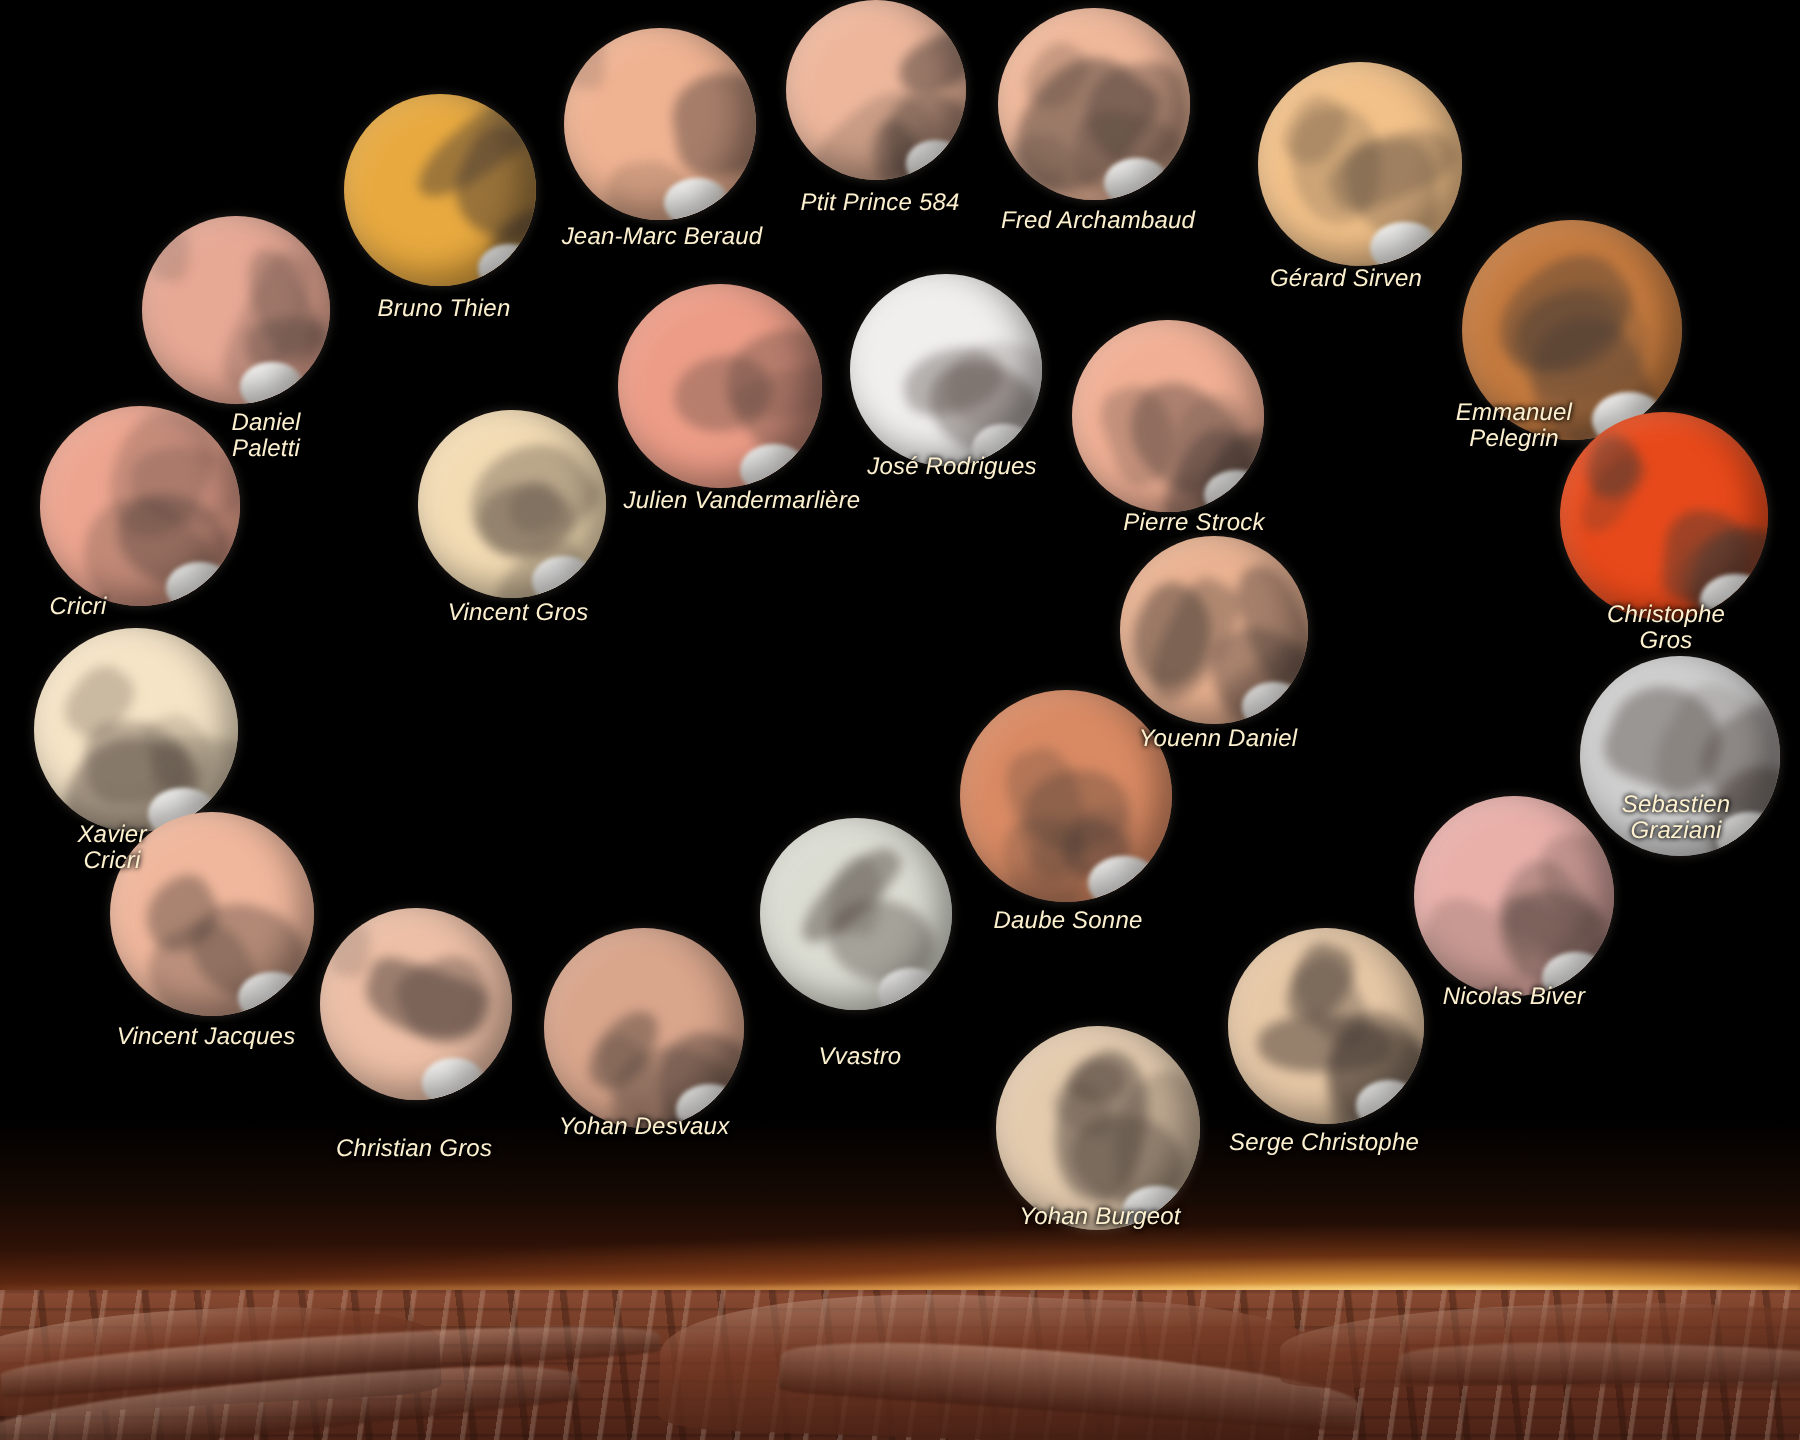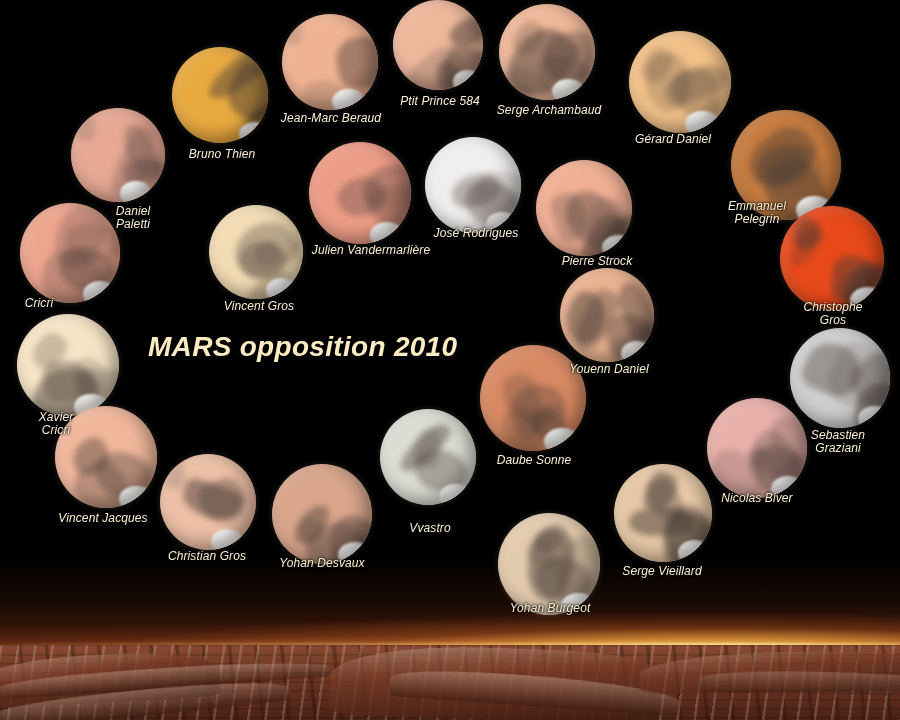--- a/index.html
+++ b/index.html
@@ -136,30 +136,30 @@
       <div class="cap-label" style="left: 440px; top: 95px;">Ptit Prince 584</div>
       <div class="mars" title="Yohan Archambaud" style="left: 499px; top: 4px; width: 96px; height: 96px; background-color: rgb(240, 184, 154);">
         <div class="alb" style="width: 35.6307%; height: 26.6978%; left: 12.5635%; top: 21.5971%; border-radius: 39.6643% 40.6307% 36.5971% 44.6643%; background: rgba(70, 58, 52, 0.24); transform: rotate(-55deg);"></div>
         <div class="alb" style="width: 75.7783%; height: 57.5994%; left: 5.68539%; top: 32.8685%; border-radius: 65.5876% 69.2016% 26.3619% 83.0004%; background: rgba(70, 58, 52, 0.49); transform: rotate(-54deg);"></div>
         <div class="alb" style="width: 31.9636%; height: 29.8515%; left: 5.89213%; top: 65.4444%; border-radius: 42.0323% 75.2356% 66.5903% 58.1459%; background: rgba(70, 58, 52, 0.2); transform: rotate(-32deg);"></div>
         <div class="alb" style="width: 53.279%; height: 52.0049%; left: 46.3291%; top: 30.6974%; border-radius: 46.0835% 81.2215% 78.8062% 77.6948%; background: rgba(70, 58, 52, 0.38); transform: rotate(83deg);"></div>
         <div class="alb" style="width: 42.6867%; height: 57.7333%; left: 47.0313%; top: 47.7185%; border-radius: 30.0521% 35.7103% 40.0523% 35.5127%; background: rgba(70, 58, 52, 0.28); transform: rotate(-77deg);"></div>
         <div class="cap" style="width: 34%; height: 26%; left: 55.4791%; bottom: -4%;"></div>
         <div class="limb"></div>
       </div>
-      <div class="cap-label" style="left: 549px; top: 104px;">Serge Archambaud</div>
+      <div class="cap-label" style="left: 549px; top: 104px;">Fred Archambaud</div>
       <div class="mars" title="Gérard Sirven" style="left: 629px; top: 31px; width: 102px; height: 102px; background-color: rgb(242, 193, 137);">
         <div class="alb" style="width: 34.384%; height: 25.6778%; left: 11.0902%; top: 20.2371%; border-radius: 38.5309% 39.384% 35.2371% 43.5309%; background: rgba(70, 58, 52, 0.23); transform: rotate(-59deg);"></div>
         <div class="alb" style="width: 43.9126%; height: 48.032%; left: 43.3129%; top: 38.4736%; border-radius: 43.8718% 44.2784% 36.0223% 84.0689%; background: rgba(70, 58, 52, 0.28); transform: rotate(-4deg);"></div>
         <div class="alb" style="width: 63.9808%; height: 29.9043%; left: 33.0182%; top: 36.4028%; border-radius: 66.1505% 80.9839% 45.6757% 48.8489%; background: rgba(70, 58, 52, 0.28); transform: rotate(-23deg);"></div>
         <div class="alb" style="width: 43.3713%; height: 57.0823%; left: 16.8745%; top: 22.1198%; border-radius: 41.2067% 40.9192% 48.9235% 50.791%; background: rgba(70, 58, 52, 0.22); transform: rotate(-5deg);"></div>
         <div class="cap" style="width: 34%; height: 26%; left: 55.0711%; bottom: -4%;"></div>
         <div class="limb"></div>
       </div>
-      <div class="cap-label" style="left: 673px; top: 133px;">Gérard Daniel</div>
+      <div class="cap-label" style="left: 673px; top: 133px;">Gérard Sirven</div>
       <div class="mars" title="Daniel Paletti" style="left: 71px; top: 108px; width: 94px; height: 94px; background-color: rgb(231, 168, 148);">
         <div class="alb" style="width: 26.6521%; height: 19.3518%; left: 1.95253%; top: 11.8023%; border-radius: 31.5019% 31.6521% 26.8023% 36.5019%; background: rgba(70, 58, 52, 0.19); transform: rotate(-85deg);"></div>
         <div class="alb" style="width: 43.4698%; height: 26.027%; left: 55.0816%; top: 54.4559%; border-radius: 46.8864% 55.6187% 70.2221% 43.5225%; background: rgba(70, 58, 52, 0.34); transform: rotate(-7deg);"></div>
         <div class="alb" style="width: 57.6%; height: 28.3529%; left: 45.1015%; top: 30.655%; border-radius: 57.2728% 37.5892% 30.0414% 78.1086%; background: rgba(70, 58, 52, 0.29); transform: rotate(65deg);"></div>
         <div class="alb" style="width: 76.7335%; height: 30.963%; left: 30.2766%; top: 41.3825%; border-radius: 46.8319% 35.9883% 73.2315% 69.6493%; background: rgba(70, 58, 52, 0.23); transform: rotate(-64deg);"></div>
         <div class="cap" style="width: 34%; height: 26%; left: 52.5407%; bottom: -4%;"></div>
         <div class="limb"></div>
       </div>
       <div class="cap-label" style="left: 133px; top: 205px;">Daniel
 Paletti</div>
@@ -249,21 +249,21 @@
       <div class="cap-label" style="left: 56px; top: 411px;">Xavier
 Cricri</div>
       <div class="mars" title="Sebastien Graziani" style="left: 790px; top: 328px; width: 100px; height: 100px; background-color: rgb(207, 207, 207);">
         <div class="alb" style="width: 73.9171%; height: 58.0231%; left: 57.8111%; top: 63.3641%; border-radius: 74.4701% 78.9171% 78.3641% 79.4701%; background: rgba(70, 58, 52, 0.46); transform: rotate(70deg);"></div>
         <div class="alb" style="width: 56.3499%; height: 50.0998%; left: 15.3731%; top: 15.5944%; border-radius: 79.4698% 81.4913% 59.7925% 43.4346%; background: rgba(70, 58, 52, 0.39); transform: rotate(22deg);"></div>
         <div class="alb" style="width: 61.5815%; height: 57.5997%; left: 38.1888%; top: 20.9563%; border-radius: 64.3216% 39.1012% 66.5218% 83.0262%; background: rgba(70, 58, 52, 0.19); transform: rotate(-61deg);"></div>
         <div class="alb" style="width: 76.8327%; height: 52.1416%; left: 60.8534%; top: 22.2278%; border-radius: 56.1757% 83.2338% 73.2906% 60.6313%; background: rgba(70, 58, 52, 0.35); transform: rotate(-27deg);"></div>
         <div class="cap" style="width: 34%; height: 26%; left: 68.0092%; bottom: -4%;"></div>
         <div class="limb"></div>
       </div>
-      <div class="cap-label" style="left: 838px; top: 429px;">Sebastien
+      <div class="cap-label" style="left: 838px; top: 396px;">Sebastien
 Graziani</div>
       <div class="mars" title="Daube Sonne" style="left: 480px; top: 345px; width: 106px; height: 106px; background-color: rgb(217, 138, 99);">
         <div class="alb" style="width: 50.3254%; height: 38.7208%; left: 29.9301%; top: 37.6277%; border-radius: 53.0231% 55.3254% 52.6277% 58.0231%; background: rgba(70, 58, 52, 0.33); transform: rotate(-7deg);"></div>
         <div class="alb" style="width: 28.7645%; height: 30.1533%; left: 49.9655%; top: 60.531%; border-radius: 53.5592% 53.9849% 52.5722% 84.6399%; background: rgba(70, 58, 52, 0.44); transform: rotate(-58deg);"></div>
         <div class="alb" style="width: 60.0204%; height: 33.3041%; left: 12.2649%; top: 40.8621%; border-radius: 44.5186% 81.5735% 34.6191% 43.6593%; background: rgba(70, 58, 52, 0.26); transform: rotate(71deg);"></div>
         <div class="alb" style="width: 55.6859%; height: 27.7811%; left: 28.3457%; top: 60.3067%; border-radius: 72.6676% 66.0502% 51.6697% 71.1213%; background: rgba(70, 58, 52, 0.18); transform: rotate(-32deg);"></div>
         <div class="alb" style="width: 46.8779%; height: 37.9785%; left: 18.3726%; top: 64.3647%; border-radius: 62.601% 81.7466% 48.2446% 44.9709%; background: rgba(70, 58, 52, 0.24); transform: rotate(75deg);"></div>
         <div class="cap" style="width: 34%; height: 26%; left: 60.2883%; bottom: -4%;"></div>
         <div class="limb"></div>
       </div>
@@ -294,46 +294,45 @@
         <div class="limb"></div>
       </div>
       <div class="cap-label" style="left: 103px; top: 512px;">Vincent Jacques</div>
       <div class="mars" title="Christian Gros" style="left: 160px; top: 454px; width: 96px; height: 96px; background-color: rgb(237, 191, 166);">
         <div class="alb" style="width: 27.1369%; height: 19.7484%; left: 2.5254%; top: 12.3311%; border-radius: 31.9426% 32.1369% 27.3311% 36.9426%; background: rgba(70, 58, 52, 0.19); transform: rotate(-83deg);"></div>
         <div class="alb" style="width: 45.8318%; height: 43.8419%; left: 43.1053%; top: 26.6548%; border-radius: 41.4803% 59.3053% 74.9792% 82.9842%; background: rgba(70, 58, 52, 0.37); transform: rotate(-24deg);"></div>
         <div class="alb" style="width: 34.8261%; height: 61.4102%; left: 36.8911%; top: 17.4283%; border-radius: 71.9567% 32.9256% 33.3664% 75.8761%; background: rgba(70, 58, 52, 0.49); transform: rotate(-72deg);"></div>
         <div class="cap" style="width: 34%; height: 26%; left: 52.6993%; bottom: -4%;"></div>
         <div class="limb"></div>
       </div>
-      <div class="cap-label" style="left: 207px; top: 550px;">Christian Gros</div>
+      <div class="cap-label" style="left: 207px; top: 568px;">Christian Gros</div>
       <div class="mars" title="Pierre Desvaux" style="left: 272px; top: 464px; width: 100px; height: 100px; background-color: rgb(217, 165, 139);">
         <div class="alb" style="width: 69.0314%; height: 54.0257%; left: 52.0371%; top: 58.0342%; border-radius: 70.0285% 74.0314% 73.0342% 75.0285%; background: rgba(70, 58, 52, 0.44); transform: rotate(54deg);"></div>
         <div class="alb" style="width: 25.1952%; height: 40.9168%; left: 30.1054%; top: 51.7774%; border-radius: 42.7629% 58.9878% 44.3238% 50.9367%; background: rgba(70, 58, 52, 0.22); transform: rotate(-22deg);"></div>
         <div class="alb" style="width: 44.1655%; height: 25.4726%; left: 18.4057%; top: 47.5507%; border-radius: 42.5557% 75.0114% 46.681% 59.6503%; background: rgba(70, 58, 52, 0.43); transform: rotate(-60deg);"></div>
         <div class="alb" style="width: 70.9975%; height: 57.0942%; left: 34.2583%; top: 60.7093%; border-radius: 48.6556% 59.2909% 37.2817% 47.9107%; background: rgba(70, 58, 52, 0.32); transform: rotate(17deg);"></div>
         <div class="cap" style="width: 34%; height: 26%; left: 66.4103%; bottom: -4%;"></div>
         <div class="limb"></div>
       </div>
       <div class="cap-label" style="left: 322px; top: 557px;">Yohan Desvaux</div>
       <div class="mars" title="Serge Vieillard" style="left: 614px; top: 464px; width: 98px; height: 98px; background-color: rgb(231, 200, 166);">
         <div class="alb" style="width: 65.2642%; height: 50.9435%; left: 47.585%; top: 53.9246%; border-radius: 66.6038% 70.2642% 68.9246% 71.6038%; background: rgba(70, 58, 52, 0.41); transform: rotate(42deg);"></div>
         <div class="alb" style="width: 78.6251%; height: 52.943%; left: 38.498%; top: 55.4832%; border-radius: 69.1082% 54.6843% 59.4477% 59.0836%; background: rgba(70, 58, 52, 0.43); transform: rotate(87deg);"></div>
         <div class="alb" style="width: 42.3074%; height: 28.9329%; left: 26.7148%; top: 13.9488%; border-radius: 33.2869% 34.4675% 37.3658% 67.5039%; background: rgba(70, 58, 52, 0.48); transform: rotate(-69deg);"></div>
         <div class="alb" style="width: 48.0784%; height: 28.368%; left: 29.1723%; top: 24.8037%; border-radius: 45.4343% 63.0194% 83.5971% 40.5245%; background: rgba(70, 58, 52, 0.34); transform: rotate(61deg);"></div>
         <div class="alb" style="width: 67.37%; height: 29.9161%; left: 15.442%; top: 43.66%; border-radius: 36.7488% 58.02% 30.0409% 51.3725%; background: rgba(70, 58, 52, 0.5); transform: rotate(-5deg);"></div>
         <div class="cap" style="width: 34%; height: 26%; left: 65.1774%; bottom: -4%;"></div>
         <div class="limb"></div>
       </div>
-      <div class="cap-label" style="left: 662px; top: 565px;">Serge Vieillard</div>
+      <div class="cap-label" style="left: 662px; top: 565px;">Serge Christophe</div>
       <div class="mars" title="Fred Burgeot" style="left: 498px; top: 513px; width: 102px; height: 102px; background-color: rgb(228, 203, 174);">
         <div class="alb" style="width: 55.9585%; height: 43.3297%; left: 36.5873%; top: 43.7729%; border-radius: 58.1441% 60.9585% 58.7729% 63.1441%; background: rgba(70, 58, 52, 0.36); transform: rotate(11deg);"></div>
         <div class="alb" style="width: 73.9333%; height: 43.7999%; left: 14.9012%; top: 26.4624%; border-radius: 68.8149% 53.5317% 68.6201% 40.0627%; background: rgba(70, 58, 52, 0.48); transform: rotate(-74deg);"></div>
         <div class="alb" style="width: 28.0418%; height: 20.4565%; left: 35.059%; top: 16.7325%; border-radius: 68.0601% 67.3901% 56.3141% 65.2886%; background: rgba(70, 58, 52, 0.38); transform: rotate(-7deg);"></div>
         <div class="alb" style="width: 32.7159%; height: 21.4782%; left: 27.8102%; top: 30.5162%; border-radius: 55.9203% 76.7734% 59.5759% 48.4444%; background: rgba(70, 58, 52, 0.24); transform: rotate(36deg);"></div>
         <div class="alb" style="width: 76.5222%; height: 53.0932%; left: 45.9761%; top: 34.7732%; border-radius: 57.7619% 64.7149% 41.8914% 65.6883%; background: rgba(70, 58, 52, 0.25); transform: rotate(84deg);"></div>
         <div class="cap" style="width: 34%; height: 26%; left: 62.1319%; bottom: -4%;"></div>
         <div class="limb"></div>
       </div>
       <div class="cap-label" style="left: 550px; top: 602px;">Yohan Burgeot</div>
     </div>
 
-  <div class="title" style="left:148px;top:331px;">MARS opposition 2010</div>
 </div>
 
 </body></html>

